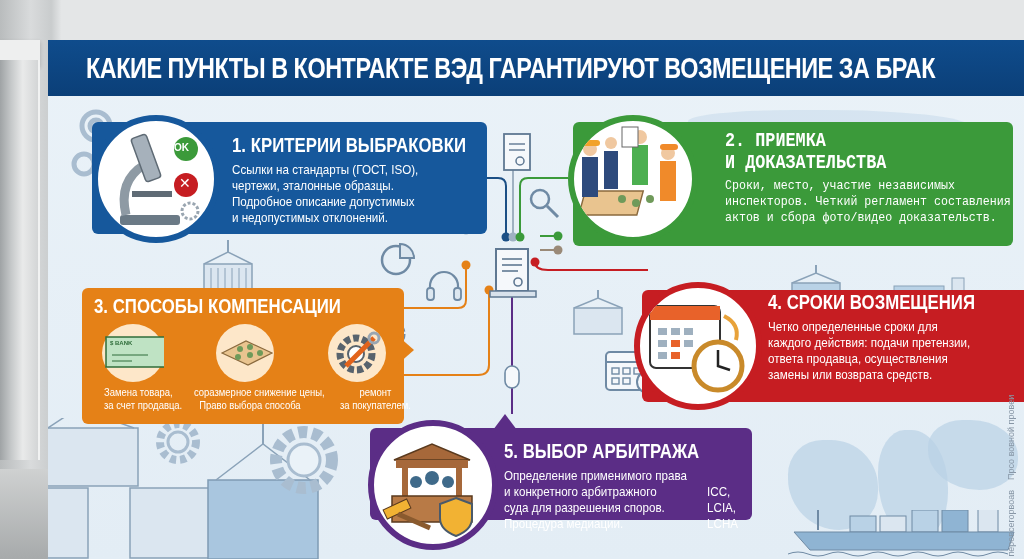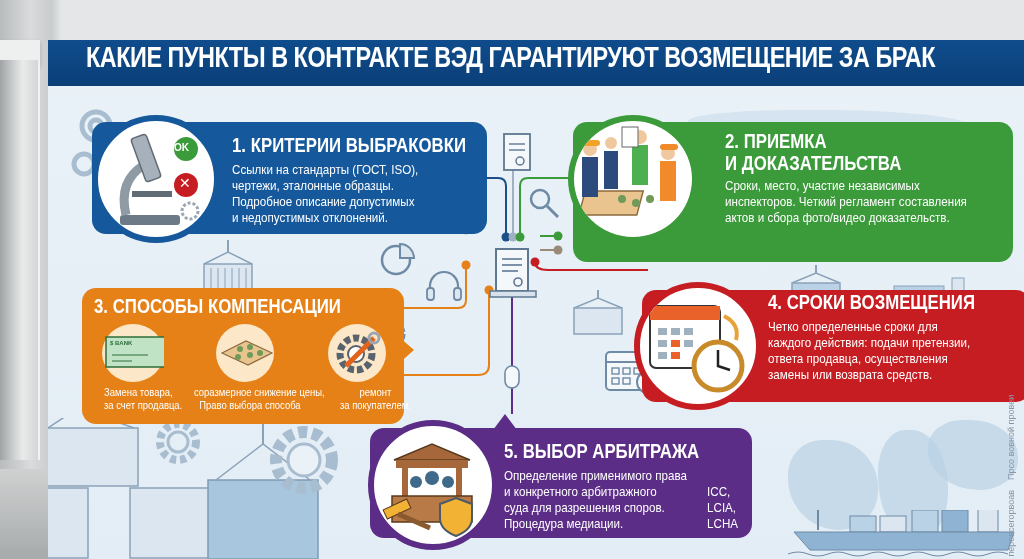--- a/index.html
+++ b/index.html
@@ -22,61 +22,61 @@
   .floor {
     position: absolute; left: 0; bottom: 0; width: 50px; height: 90px;
     background: linear-gradient(180deg, #cfd1d1, #a7aaab);
   }
   .poster {
     position: absolute; left: 48px; top: 40px; width: 976px; height: 519px;
     background: linear-gradient(180deg, #eaf2f8 0%, #e3edf5 100%);
     overflow: hidden;
   }
   .header {
-    position: absolute; left: 0; top: 0; width: 976px; height: 46px;
+    position: absolute; left: 0; top: 0; width: 976px; height: 56px;
     background: linear-gradient(180deg, #0f4c8c 0%, #0b3f78 100%);
-    color: #fff; display: flex; align-items: flex-start;
+    color: #fff; display: flex; align-items: center;
     padding-left: 38px;
   }
   .header h1 {
     font-family: "Liberation Sans", sans-serif;
     font-size: 30px; font-weight: 700; letter-spacing: -0.6px;
     transform: scaleX(0.78); transform-origin: left center;
     white-space: nowrap;
   }
   
   .map-blob { position: absolute; background: #b9d2e6; opacity: 0.7; border-radius: 40% 55% 45% 60%; }
 
   
-  .card { position: absolute; border-radius: 14px; color: #fff; }
+  .card { position: absolute; border-radius: 6px; color: #fff; }
   .card .title { font-weight: 700; font-size: 20px; line-height: 22px; transform: scaleX(0.84); transform-origin: left top; white-space: nowrap; }
   .card .body { font-size: 13.5px; line-height: 16px; transform: scaleX(0.86); transform-origin: left top; white-space: nowrap; }
   .badge-circle {
     position: absolute; border-radius: 50%; background: #fff;
     display: flex; align-items: center; justify-content: center; overflow: hidden;
   }
 
   .c1 { left: 44px; top: 82px; width: 395px; height: 112px; background: #16589c; }
   .c1-circle { left: 44px; top: 75px; width: 128px; height: 128px; border: 6px solid #16589c; }
   .c1 .txt { position: absolute; left: 140px; top: 12px; }
 
-  .c2 { left: 525px; top: 82px; width: 440px; height: 140px; background: #3b9a3a; }
+  .c2 { left: 525px; top: 82px; width: 440px; height: 124px; background: #3b9a3a; font-family: Liberation Mono, monospace; }
   .c2-circle { left: 520px; top: 75px; width: 130px; height: 128px; border: 6px solid #3b9a3a; }
   .c2 .txt { position: absolute; left: 152px; top: 8px; }
 
   .c3 { left: 34px; top: 248px; width: 322px; height: 136px; background: #e58117; }
   .c3 .title { position: absolute; left: 12px; top: 7px; }
   .c3-tail { position: absolute; left: 350px; top: 296px; width: 0; height: 0;
     border-top: 14px solid transparent; border-bottom: 14px solid transparent; border-left: 16px solid #e58117; }
 
   .c4 { left: 594px; top: 250px; width: 388px; height: 112px; background: #c61d22; }
   .c4-circle { left: 586px; top: 242px; width: 128px; height: 128px; border: 6px solid #c61d22; }
   .c4 .txt { position: absolute; left: 126px; top: 1px; }
 
-  .c5 { left: 322px; top: 388px; width: 382px; height: 110px; background: #5b2d86; }
+  .c5 { left: 322px; top: 388px; width: 382px; height: 92px; background: #5b2d86; }
   .c5-circle { left: 320px; top: 380px; width: 130px; height: 130px; border: 6px solid #5b2d86; }
   .c5 .txt { position: absolute; left: 134px; top: 12px; }
   .c5-notch { position: absolute; left: 445px; top: 374px; width: 0; height: 0;
     border-left: 12px solid transparent; border-right: 12px solid transparent; border-bottom: 16px solid #5b2d86; }
   .c5 .orgs { position: absolute; right: 14px; top: 56px; font-size: 13.5px; line-height: 16px; transform: scaleX(0.86); transform-origin: right top; text-align: left; }
 
   .comp-row { position: absolute; left: 0; top: 34px; width: 322px; height: 60px; }
   .comp-icon { position: absolute; top: 2px; width: 58px; height: 58px; border-radius: 50%; background: #fde7c9; display:flex; align-items:center; justify-content:center; }
   .comp-caption { position: absolute; font-size: 11px; line-height: 13px; color: #fff; transform: scaleX(0.86); transform-origin: left top; white-space: nowrap; }
 

